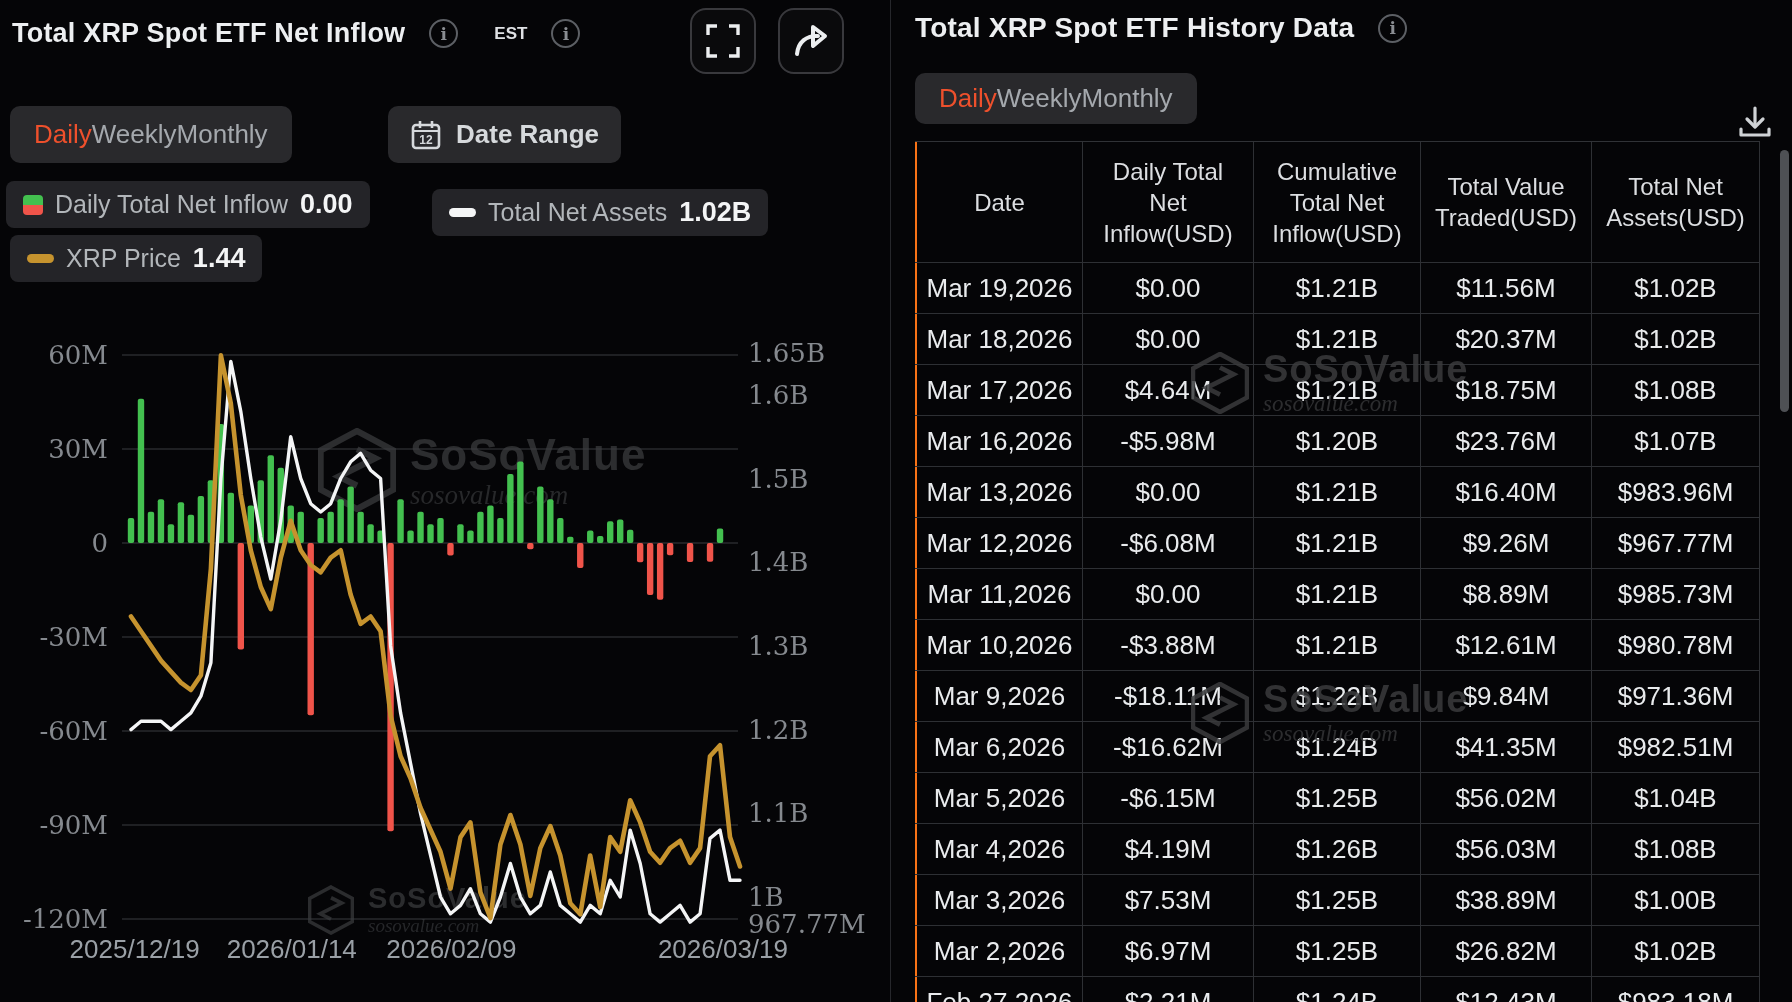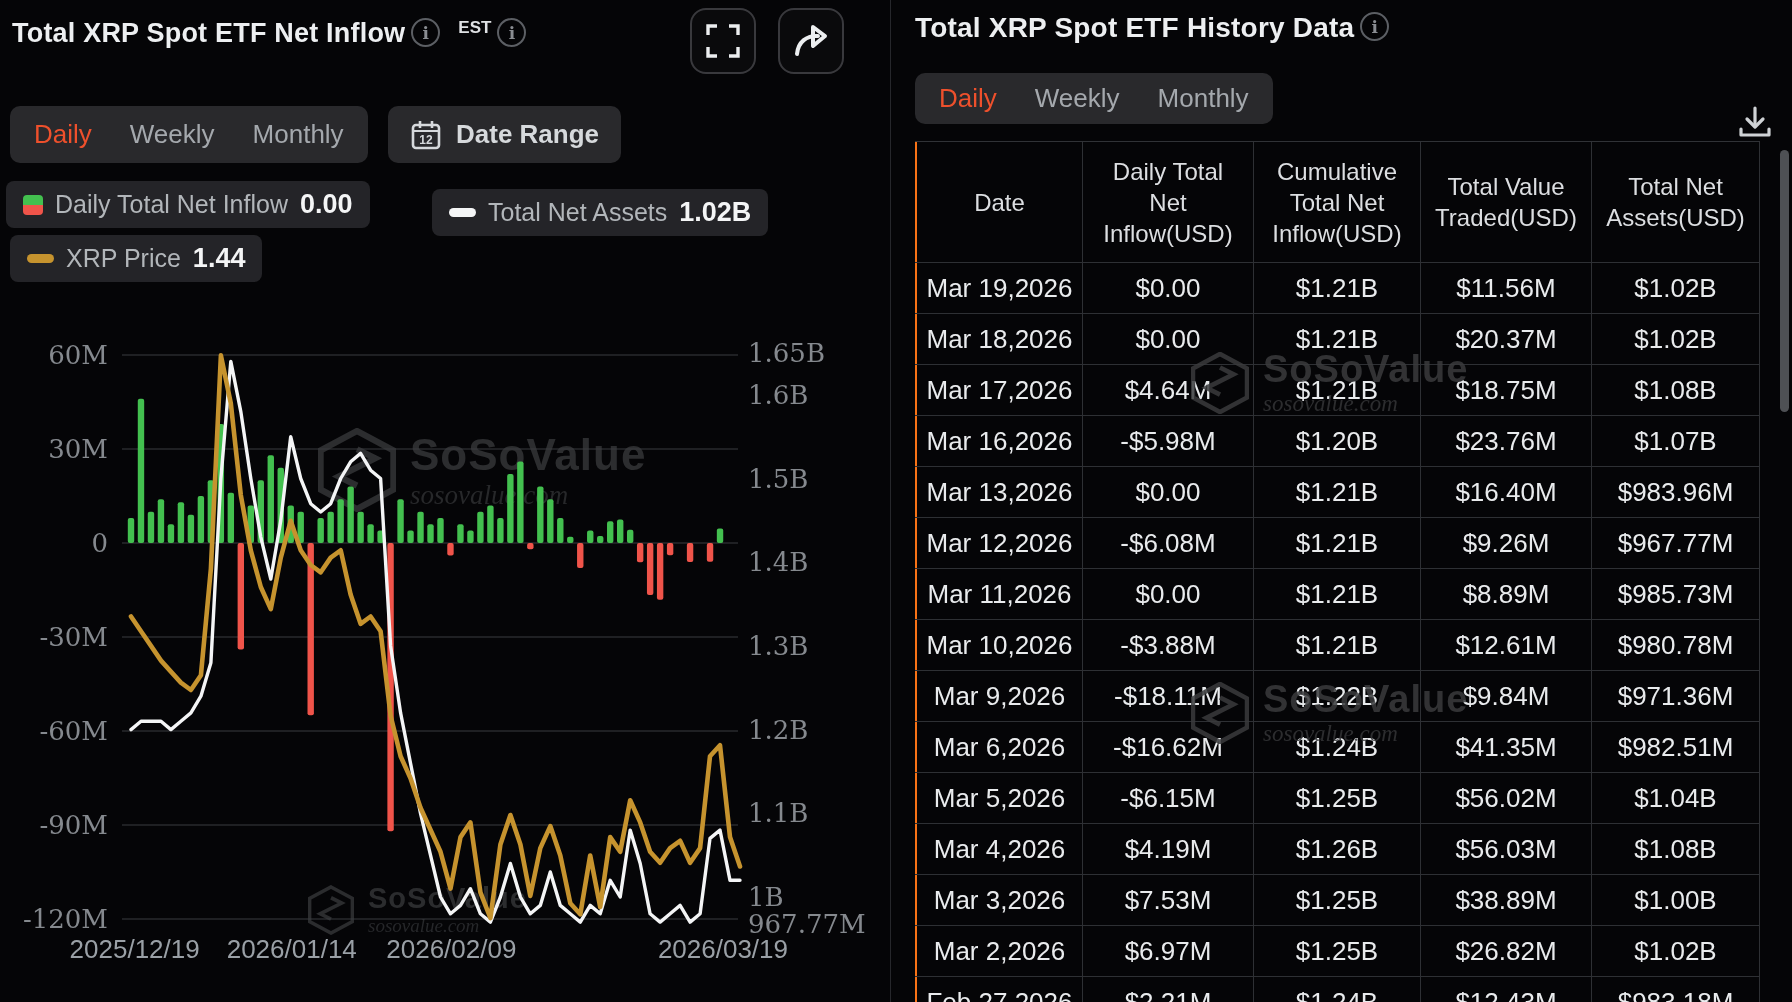--- a/index.html
+++ b/index.html
@@ -2,32 +2,32 @@
 <html><head>
 <meta charset="utf-8">
 <style>
   html,body{margin:0;padding:0;background:#050507;width:1792px;height:1002px;overflow:hidden;
     font-family:"Liberation Sans",sans-serif;-webkit-font-smoothing:antialiased;}
   .panel{position:absolute;top:0;height:1002px;}
   #chart-panel{left:0;width:890px;}
   #table-panel{left:890px;width:902px;border-left:1px solid #26272b;box-sizing:border-box;}
 
   
-  .hdr-row{position:absolute;display:flex;align-items:flex-start;gap:6px;}
+  .hdr-row{position:absolute;display:flex;align-items:center;gap:24px;}
   .title{font-size:27px;font-weight:bold;color:#edeff1;letter-spacing:.2px;}
   .est{font-size:17px;font-weight:bold;color:#dfe1e4;margin-left:12px;}
   .info-ic{width:29px;height:29px;border:2px solid #5c5f64;border-radius:50%;color:#8a8d92;
     display:flex;align-items:center;justify-content:center;font-size:17px;font-weight:bold;
     font-family:"DejaVu Serif",serif;box-sizing:border-box;}
   .sq-btn{position:absolute;width:66px;height:66px;border:2px solid #39393d;border-radius:16px;
     box-sizing:border-box;display:flex;align-items:center;justify-content:center;background:#0a0a0c;cursor:pointer;}
 
   
   .pill{background:#29292c;border-radius:10px;display:flex;align-items:center;}
-  .tabs{gap:38px;padding:0 24px;height:57px;position:absolute;}
+  .tabs{padding:0 24px;height:57px;position:absolute;}
   .tab{font-size:26px;color:#a4a8ad;cursor:pointer;white-space:nowrap;}
   .tab.active{color:#ee502c;}
   .daterange{position:absolute;height:57px;padding:0 22px;gap:14px;cursor:pointer;}
   .daterange span{font-size:26px;font-weight:bold;color:#d6d9dc;}
 
   
   .lgnd{position:absolute;height:47px;background:#242428;border-radius:8px;display:flex;
     align-items:center;padding:0 17px;gap:12px;cursor:pointer;}
   .lgnd .lab{font-size:25px;color:#b2b6ba;white-space:nowrap;}
   .lgnd .val{font-size:27px;font-weight:bold;color:#f4f5f6;white-space:nowrap;}

